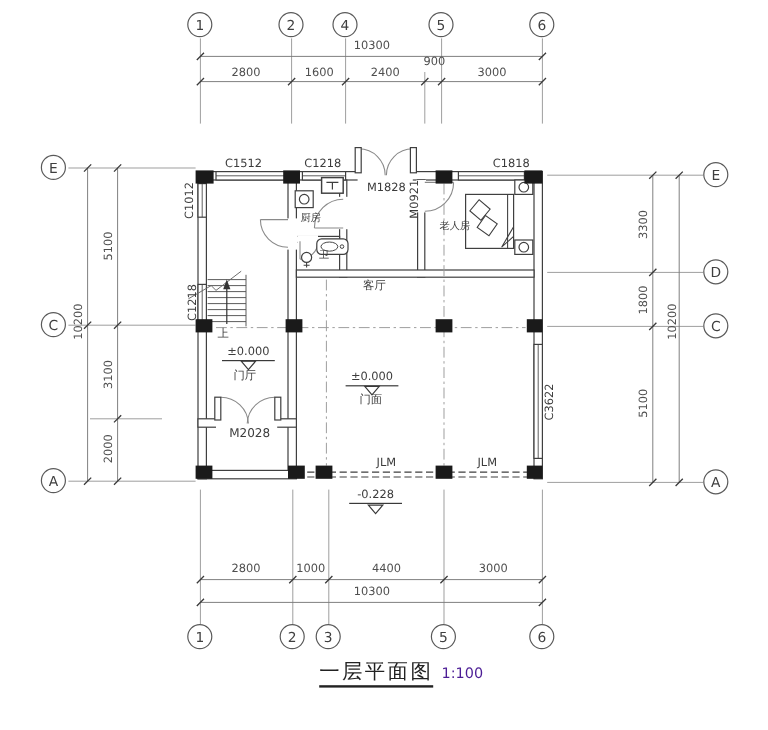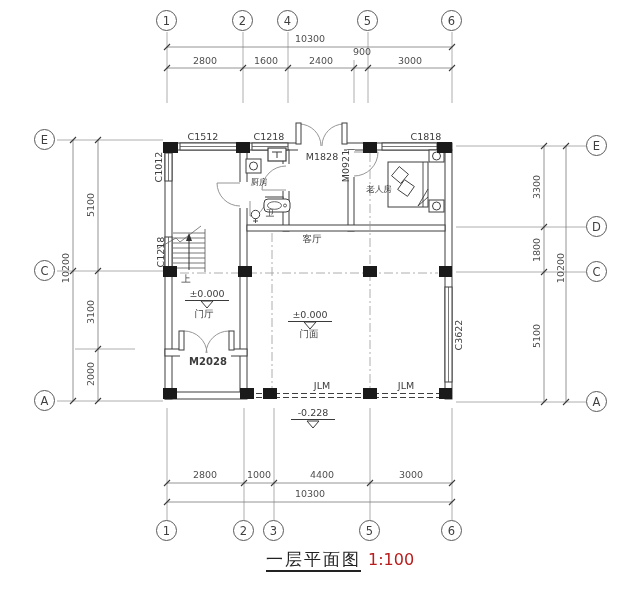--- a/index.html
+++ b/index.html
@@ -10,21 +10,21 @@
        height:12px;white-space:nowrap;}
   .dim{color:#4f4f4f;}
   .sm{font-size:8.5px;}
   .rot{transform:rotate(-90deg);transform-origin:center center;}
   .axis-circle{position:absolute;width:21px;height:21px;border:1.2px solid #5a5a5a;border-radius:50%;
        text-align:center;line-height:21px;font-size:11.5px;color:#3f3f3f;background:#fff;box-sizing:border-box;}
   .lvl{border-bottom:1px solid #3a3a3a;}
   #title-block{position:absolute;left:266px;top:548px;white-space:nowrap;}
   #title-text{font-size:17px;letter-spacing:2px;color:#222;border-bottom:2px solid #222;
        padding-bottom:1px;font-weight:500;}
-  #title-scale{font-size:16px;color:#b91c1c;margin-left:7px;}
+  #title-scale{font-size:12px;color:#4c1d95;margin-left:7px;}
 </style>
 </head>
 <body>
 
 <div id="canvas">
 
   <svg width="640" height="608" viewBox="0 0 640 608">
 
     <g stroke="#9a9a9a" stroke-width="0.8" fill="none">
       <path d="M167,32 V103 M243,32 V103 M288,32 V103 M368,32 V103 M452,32 V103 M354,60 V103"></path>
@@ -221,21 +221,21 @@
   <div class="lbl dim rot" style="left:541px;top:262px;width:40px;">10200</div>
 
   <div class="lbl" style="left:181px;top:131px;width:44px;">C1512</div>
   <div class="lbl" style="left:247px;top:131px;width:44px;">C1218</div>
   <div class="lbl" style="left:388px;top:131px;width:44px;margin-left:16px;">C1818</div>
   <div class="lbl" style="left:300px;top:151px;width:44px;">M1828</div>
   <div class="lbl rot" style="left:139px;top:161px;width:40px;">C1012</div>
   <div class="lbl rot" style="left:141px;top:246px;width:40px;">C1218</div>
   <div class="lbl rot" style="left:326px;top:160px;width:40px;">M0921</div>
   <div class="lbl rot" style="left:439px;top:329px;width:40px;">C3622</div>
-  <div class="lbl" style="left:186px;top:356px;width:44px;font-size:10px;font-weight:bold;">M2028</div>
+  <div class="lbl" style="left:186px;top:356px;width:44px;font-size:10px;">M2028</div>
   <div class="lbl" style="left:304px;top:380px;width:36px;">JLM</div>
   <div class="lbl" style="left:388px;top:380px;width:36px;">JLM</div>
 
   <div class="lbl sm" style="left:245px;top:176px;width:28px;">厨房</div>
   <div class="lbl" style="left:296px;top:186px;width:32px;margin-top:47px;">客厅</div>
   <div class="lbl sm" style="left:359px;top:183px;width:40px;">老人房</div>
   <div class="lbl sm" style="left:264px;top:207px;width:12px;">卫</div>
   <div class="lbl" style="left:186px;top:308px;width:36px;">门厅</div>
   <div class="lbl" style="left:291px;top:328px;width:36px;">门面</div>
   <div class="lbl" style="left:179px;top:273px;width:14px;">上</div>

